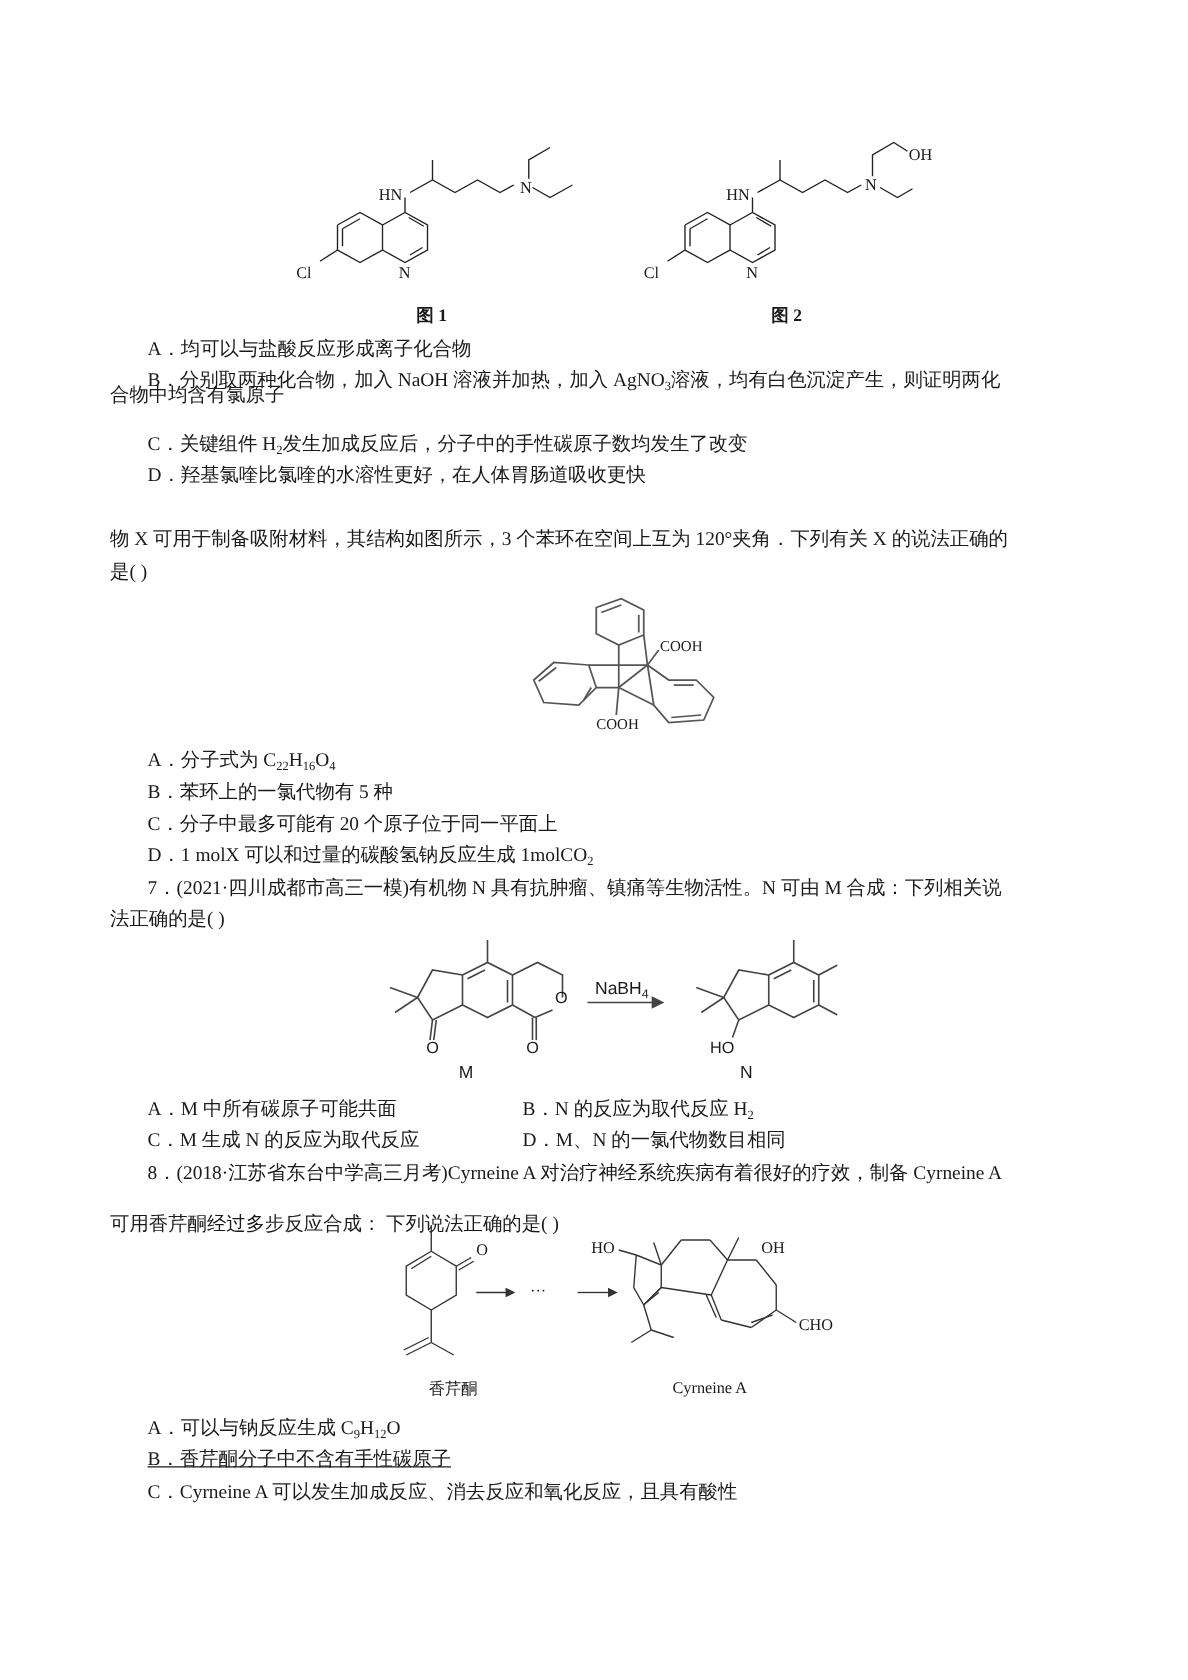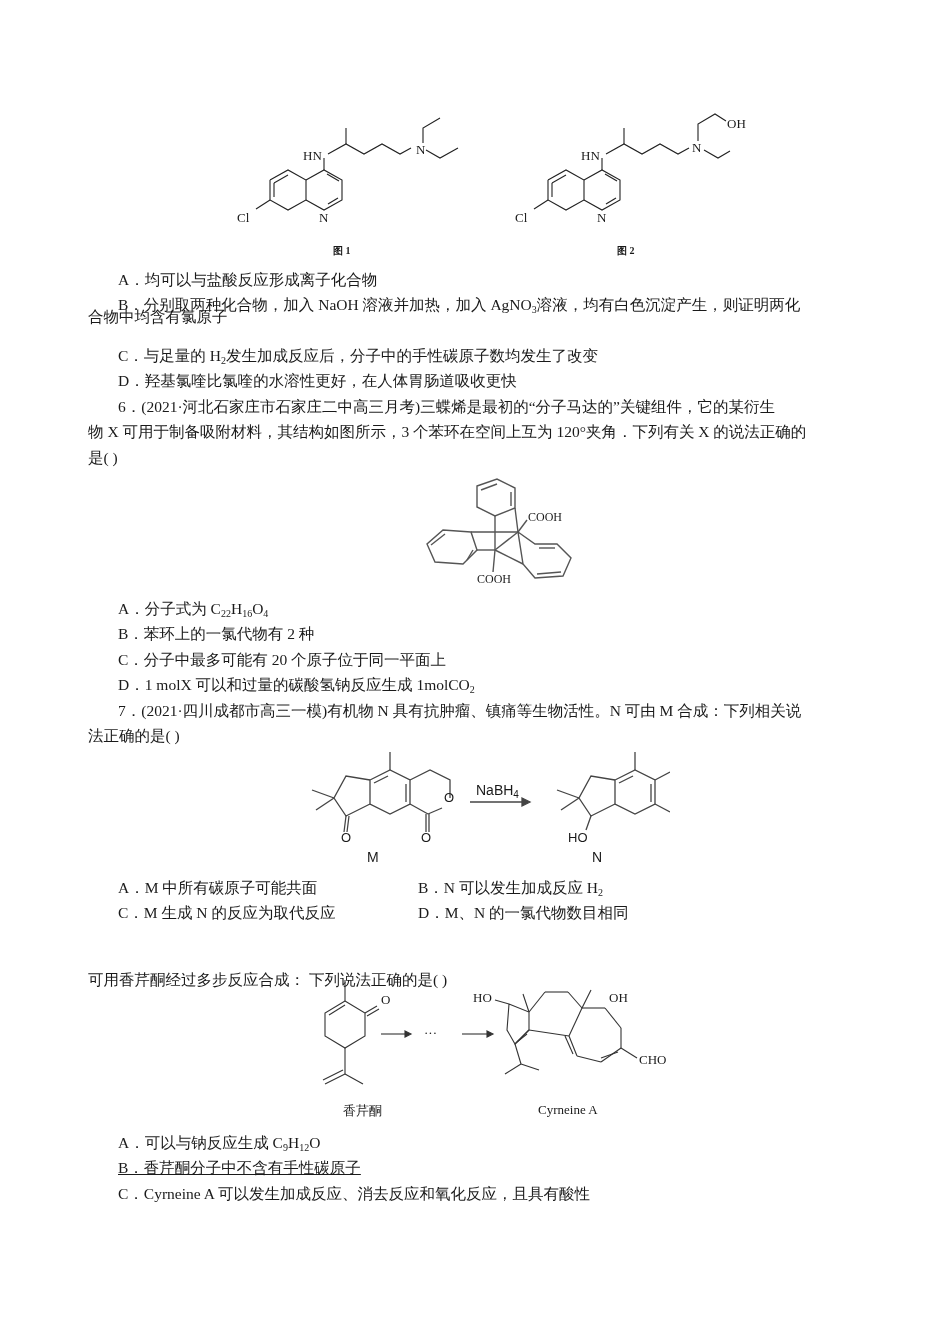--- a/index.html
+++ b/index.html
@@ -13,21 +13,21 @@
     position: absolute; font-size: 15.5px; line-height: 22px; white-space: nowrap;
     font-family: "Liberation Serif", "DejaVu Serif", serif;
   }
   .ind { left: 118px; }
   .cont { left: 88px; }
   .opt-right { left: 418px; }
   sub { font-size: 10px; vertical-align: -3px; line-height: 0; }
   .fig { position: absolute; }
   .fig svg { display: block; }
   .caption {
-    position: absolute; font-size: 10px; font-weight: bold;
+    position: absolute; font-size: 14px; font-weight: bold;
     font-family: "Liberation Serif", "DejaVu Serif", serif;
   }
   .cap2 { position: absolute; font-size: 13px; font-family: "Liberation Serif", "DejaVu Serif", serif; }
   .capsans { position: absolute; font-size: 13px; font-family: "Liberation Sans", "DejaVu Sans", sans-serif; }
 </style>
 </head>
 <body>
 
 <div class="page">
 
@@ -78,24 +78,23 @@
     <span class="cap2" style="left:184px; top:32px;">N</span>
     <span class="cap2" style="left:219px; top:8px;">OH</span>
     <span class="cap2" style="left:7px; top:102px;">Cl</span>
     <span class="cap2" style="left:89px; top:102px;">N</span>
   </div>
   <div class="caption" style="left:617px; top:244px;">图 2</div>
 
   <div class="line ind" style="top:269px;">A．均可以与盐酸反应形成离子化合物</div>
   <div class="line ind" style="top:294px;"><span>B．分别取两种化合物，加入 NaOH 溶液并加热，加入 AgNO</span><sub>3</sub><span>溶液，均有白色沉淀产生，则证明两化</span></div>
   <div class="line cont" style="top:306px;">合物中均含有氯原子</div>
-  <div class="line ind" style="top:345px;"><span>C．与足量的 H</span><sub>2</sub><span>发生加成反应后，分子中的手性碳原子数均发生了改变</span></div>
+  <div class="line ind" style="top:345px;"><span>C．关键组件 H</span><sub>2</sub><span>发生加成反应后，分子中的手性碳原子数均发生了改变</span></div>
   <div class="line ind" style="top:370px;">D．羟基氯喹比氯喹的水溶性更好，在人体胃肠道吸收更快</div>
 
-  <div class="line ind" style="top:396px;">6．(2021·河北石家庄市石家庄二中高三月考)三蝶烯是最初的“分子马达的”关键组件，它的某衍生</div>
   <div class="line cont" style="top:421px;">物 X 可用于制备吸附材料，其结构如图所示，3 个苯环在空间上互为 120°夹角．下列有关 X 的说法正确的</div>
   <div class="line cont" style="top:447px;">是(    )</div>
 
   <div class="fig" style="left:415px; top:474px;">
     <svg width="170" height="115" viewBox="0 0 170 115" stroke="#555" stroke-width="1.4" fill="none">
 
       <polygon points="62,12 82,5 100,14 100,34 80,42 62,33"></polygon>
       <line x1="66" y1="16" x2="82" y2="10"></line>
       <line x1="96" y1="18" x2="96" y2="32"></line>
 
@@ -115,21 +114,21 @@
       <line x1="108" y1="90" x2="80" y2="76"></line>
 
       <line x1="103" y1="58" x2="112" y2="46"></line>
       <line x1="80" y1="76" x2="78" y2="98"></line>
     </svg>
     <span class="cap2" style="left:113px; top:36px; font-size:12px;">COOH</span>
     <span class="cap2" style="left:62px; top:98px; font-size:12px;">COOH</span>
   </div>
 
   <div class="line ind" style="top:598px;"><span>A．分子式为 C</span><sub>22</sub><span>H</span><sub>16</sub><span>O</span><sub>4</sub></div>
-  <div class="line ind" style="top:623px;">B．苯环上的一氯代物有 2 种</div>
+  <div class="line ind" style="top:623px;">B．苯环上的一氯代物有 5 种</div>
   <div class="line ind" style="top:649px;">C．分子中最多可能有 20 个原子位于同一平面上</div>
   <div class="line ind" style="top:674px;"><span>D．1 molX 可以和过量的碳酸氢钠反应生成 1molCO</span><sub>2</sub></div>
 
   <div class="line ind" style="top:700px;">7．(2021·四川成都市高三一模)有机物 N 具有抗肿瘤、镇痛等生物活性。N 可由 M 合成：下列相关说</div>
   <div class="line cont" style="top:725px;">法正确的是(    )</div>
 
   <div class="fig" style="left:300px; top:752px;">
     <svg width="370" height="115" viewBox="0 0 370 115" stroke="#444" stroke-width="1.3" fill="none">
 
       <polygon points="70,28 90,18 110,28 110,52 90,62 70,52"></polygon>
@@ -164,24 +163,25 @@
     <span class="capsans" style="left:41px; top:78px;">O</span>
     <span class="capsans" style="left:144px; top:38px;">O</span>
     <span class="capsans" style="left:121px; top:78px;">O</span>
     <span class="capsans" style="left:176px; top:30px; font-size:14px;"><span>NaBH</span><sub>4</sub></span>
     <span class="capsans" style="left:268px; top:78px;">HO</span>
     <span class="capsans" style="left:67px; top:97px; font-size:14px;">M</span>
     <span class="capsans" style="left:292px; top:97px; font-size:14px;">N</span>
   </div>
 
   <div class="line ind" style="top:877px;">A．M 中所有碳原子可能共面</div>
-  <div class="line opt-right" style="top:877px;"><span>B．N 可以发生加成反应 H</span><sub>2</sub></div>
+  <div class="line opt-right" style="top:877px;"><span>B．N 的反应为取代反应 H</span><sub>2</sub></div>
   <div class="line ind" style="top:902px;">C．M 生成 N 的反应为取代反应</div>
   <div class="line opt-right" style="top:902px;">D．M、N 的一氯代物数目相同</div>
 
+  <div class="line ind" style="top:928px;">8．(2018·江苏省东台中学高三月考)Cyrneine A 对治疗神经系统疾病有着很好的疗效，制备 Cyrneine A</div>
   <div class="line cont" style="top:953px;margin-top:16px;">可用香芹酮经过多步反应合成：  下列说法正确的是(    )</div>
 
   <div class="fig" style="left:305px; top:978px;">
     <svg width="380" height="110" viewBox="0 0 380 110" stroke="#333" stroke-width="1.1" fill="none">
 
       <line x1="40" y1="2" x2="40" y2="23"></line>
       <polyline points="40,23 60,35 60,58 40,70 20,58 20,35 40,23"></polyline>
       <line x1="24" y1="37" x2="40" y2="27"></line>
       <line x1="60" y1="35" x2="72" y2="28"></line>
       <line x1="62" y1="38" x2="74" y2="31"></line>

